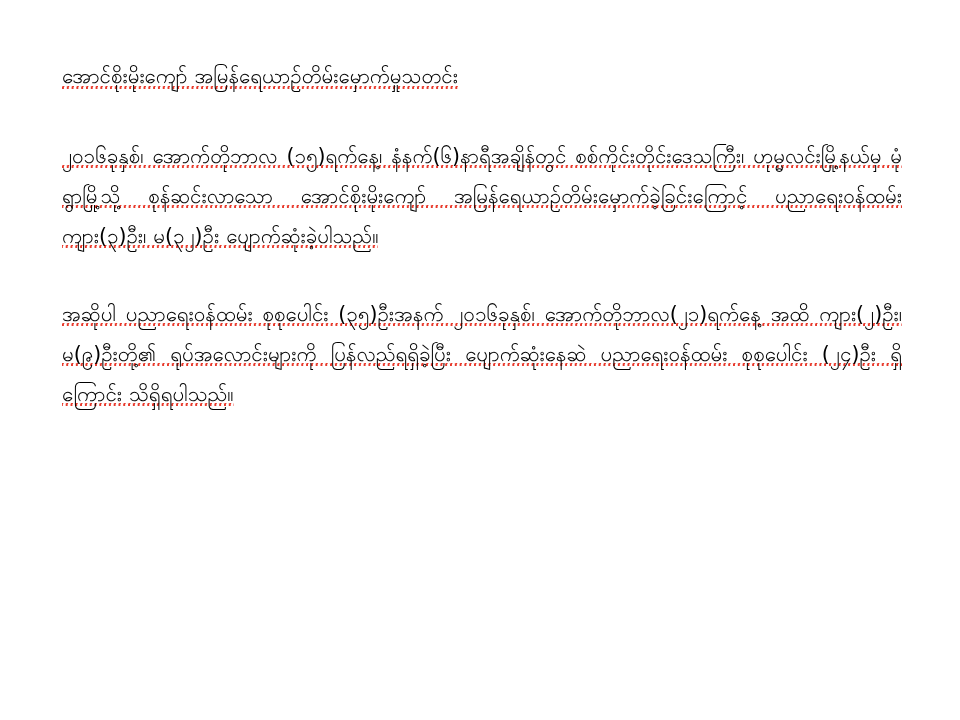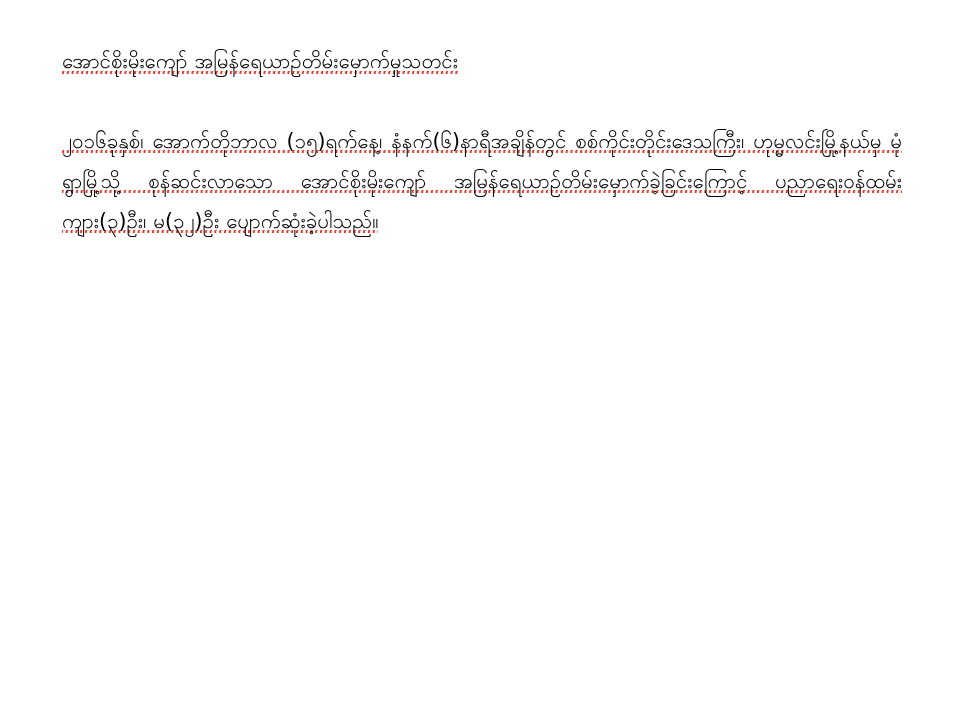--- a/index.html
+++ b/index.html
@@ -12,21 +12,21 @@
     background: #ffffff;
     font-family: "DejaVu Sans", "Liberation Sans", sans-serif;
     overflow: hidden;
   }
   .page {
     position: relative;
     width: 960px;
     height: 720px;
     background: #ffffff;
     box-sizing: border-box;
-    padding: 42px 58px 0 62px;
+    padding: 57px 58px 0 62px;
   }
   .doc-body {
     display: block;
   }
   .para {
     margin: 0 0 34px 0;
     font-size: 20.5px;
     line-height: 1.95;
     color: #000000;
     text-align: justify;
@@ -59,16 +59,17 @@
 </head>
 <body>
 
 <div class="page">
   <div class="doc-body">
 
     <p class="para para-title"><span class="sq">အောင်စိုးမိုးကျော် အမြန်ရေယာဉ်တိမ်းမှောက်မှုသတင်း</span></p>
 
     <p class="para para-2"><span class="sq">၂၀၁၆ခုနှစ်၊ အောက်တိုဘာလ (၁၅)ရက်နေ့၊ နံနက်(၆)နာရီအချိန်တွင် စစ်ကိုင်းတိုင်းဒေသကြီး၊ ဟုမ္မလင်းမြို့နယ်မှ မုံရွာမြို့သို့ စုန်ဆင်းလာသော အောင်စိုးမိုးကျော် အမြန်ရေယာဉ်တိမ်းမှောက်ခဲ့ခြင်းကြောင့် ပညာရေးဝန်ထမ်း ကျား(၃)ဦး၊ မ(၃၂)ဦး ပျောက်ဆုံးခဲ့ပါသည်။</span></p>
 
+    <p class="para para-3"><span class="sq">အဆိုပါ ပညာရေးဝန်ထမ်း စုစုပေါင်း (၃၅)ဦးအနက် ၂၀၁၆ခုနှစ်၊ အောက်တိုဘာလ(၂၁)ရက်နေ့ အထိ ကျား(၂)ဦး၊ မ(၉)ဦးတို့၏ ရုပ်အလောင်းများကို ပြန်လည်ရရှိခဲ့ပြီး ပျောက်ဆုံးနေဆဲ ပညာရေးဝန်ထမ်း စုစုပေါင်း (၂၄)ဦး ရှိကြောင်း သိရှိရပါသည်။</span></p>
 
 
   </div>
 </div>
 
 </body></html>

